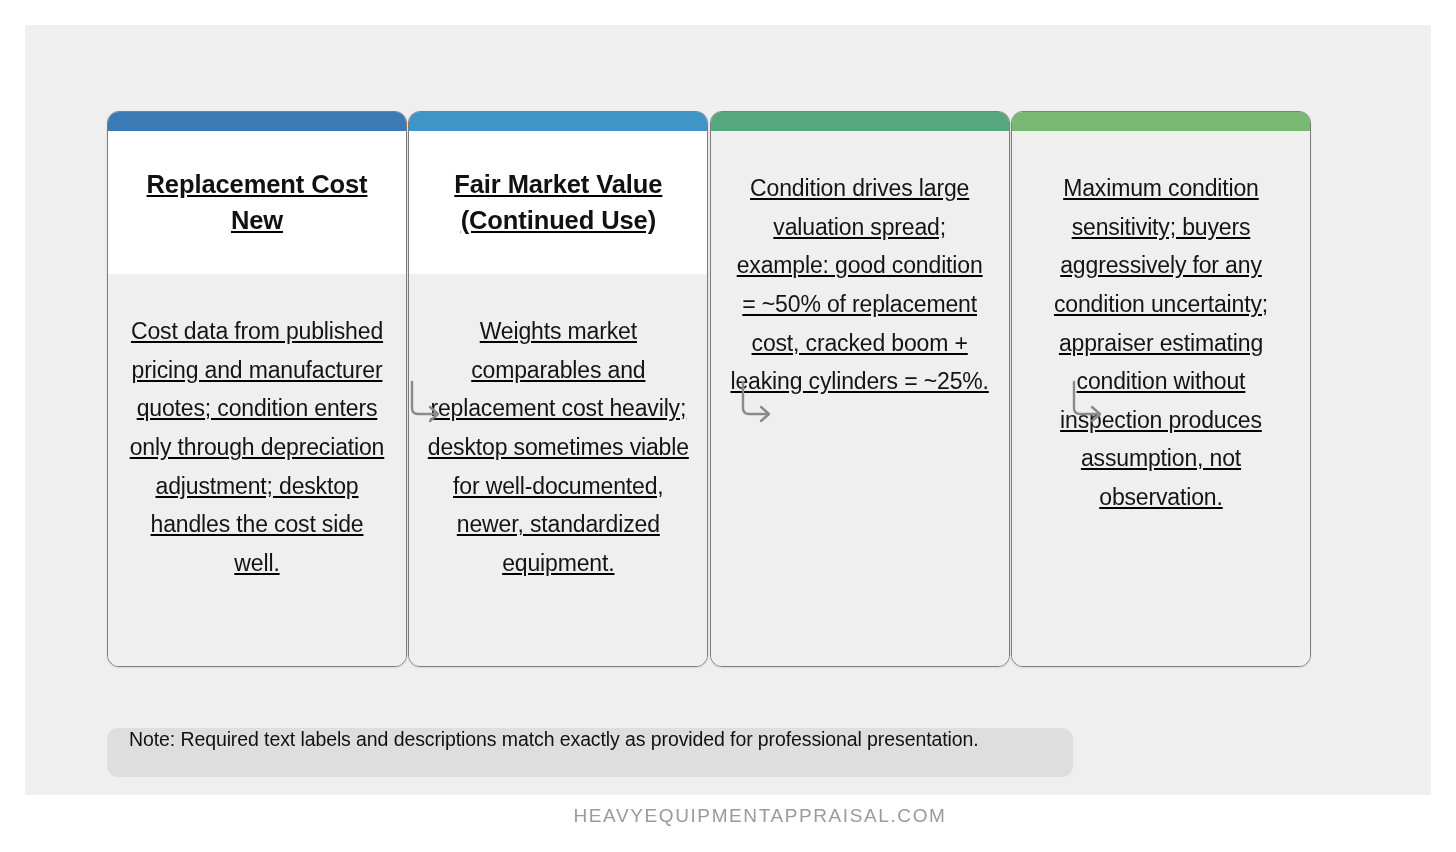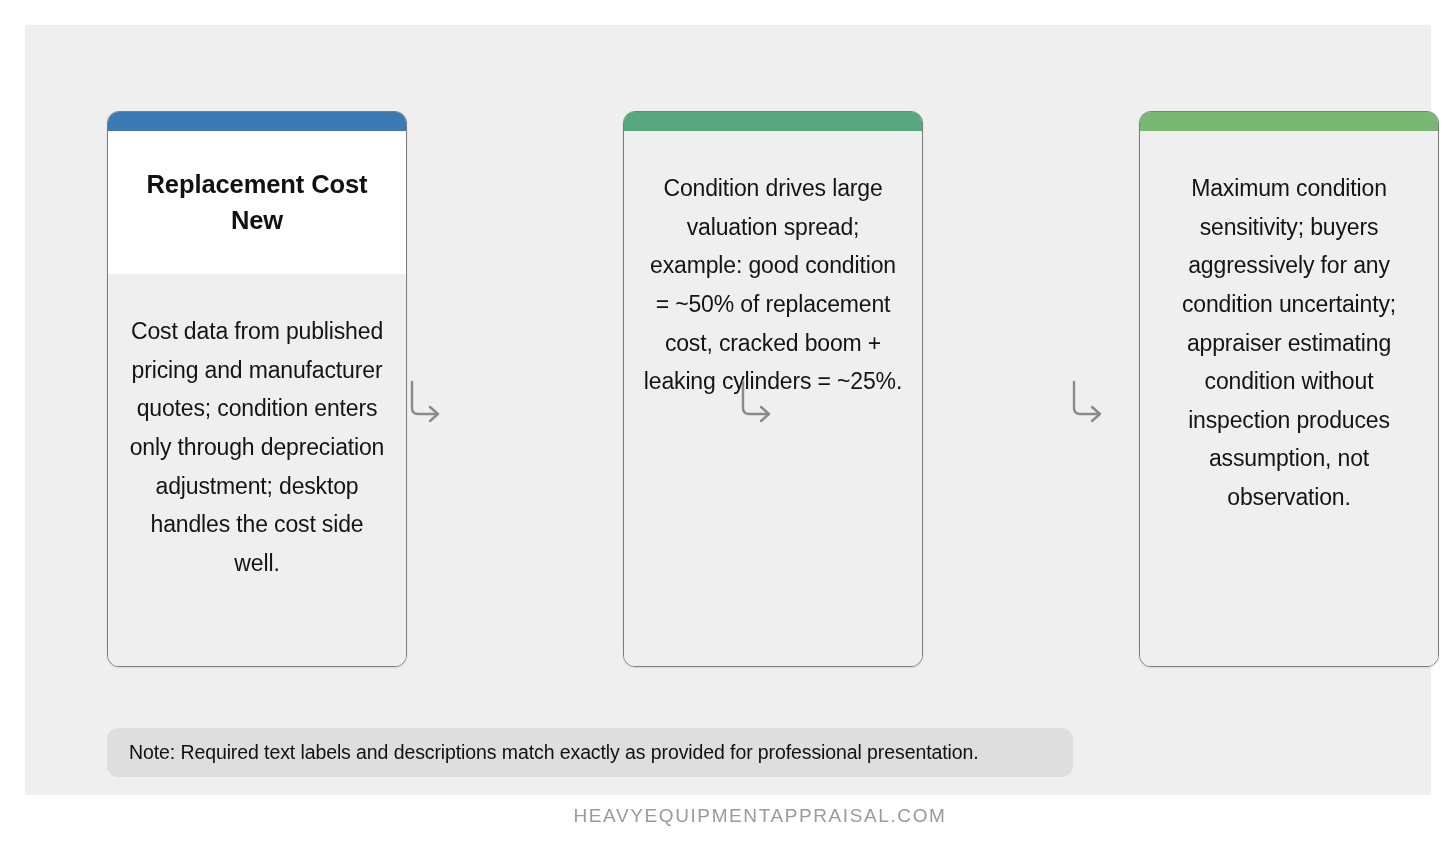--- a/index.html
+++ b/index.html
@@ -27,26 +27,27 @@
     width: 1406px;
     height: 770px;
     background: #efeff0;
   }
 
   
   #cards-row {
     position: absolute;
     left: 82px;
     top: 86px;
-    width: 1332px;
+    width: 1204px;
     height: 556px;
     display: flex;
     flex-direction: row;
     align-items: stretch;
     justify-content: space-between;
+    text-decoration: underline;
   }
 
   .card {
     position: relative;
     width: 300px;
     box-sizing: border-box;
     border: 1.6px solid #7d7d7d;
     border-radius: 12px;
     background: #efeff0;
     display: flex;
@@ -113,21 +114,21 @@
   
   #note-bar {
     position: absolute;
     left: 82px;
     top: 703px;
     width: 966px;
     height: 49px;
     background: #dededf;
     border-radius: 11px;
     display: flex;
-    align-items: center;
+    align-items: flex-start;
     padding-left: 22px;
     box-sizing: border-box;
   }
 
   .note-text {
     font-size: 19.5px;
     color: #111111;
     letter-spacing: -0.1px;
   }
 
@@ -159,20 +160,29 @@
       <div class="card">
         <div class="card-accent" style="background: rgb(59, 122, 181);"></div>
         <div class="card-title-zone">
           <div class="card-title">Replacement Cost New</div>
         </div>
         <div class="card-body-zone">
           <div class="card-body">Cost data from published pricing and manufacturer quotes; condition enters only through depreciation adjustment; desktop handles the cost side well.</div>
         </div>
       </div>
 
+      <div class="card">
+        <div class="card-accent" style="background: rgb(63, 149, 198);"></div>
+        <div class="card-title-zone">
+          <div class="card-title">Fair Market Value (Continued Use)</div>
+        </div>
+        <div class="card-body-zone">
+          <div class="card-body">Weights market comparables and replacement cost heavily; desktop sometimes viable for well-documented, newer, standardized equipment.</div>
+        </div>
+      </div>
 
       <div class="card">
         <div class="card-accent" style="background: rgb(87, 168, 127);"></div>
         <div class="card-body-zone">
           <div class="card-body">Condition drives large valuation spread; example: good condition = ~50% of replacement cost, cracked boom + leaking cylinders = ~25%.</div>
         </div>
       </div>
 
       <div class="card">
         <div class="card-accent" style="background: rgb(121, 184, 114);"></div>

